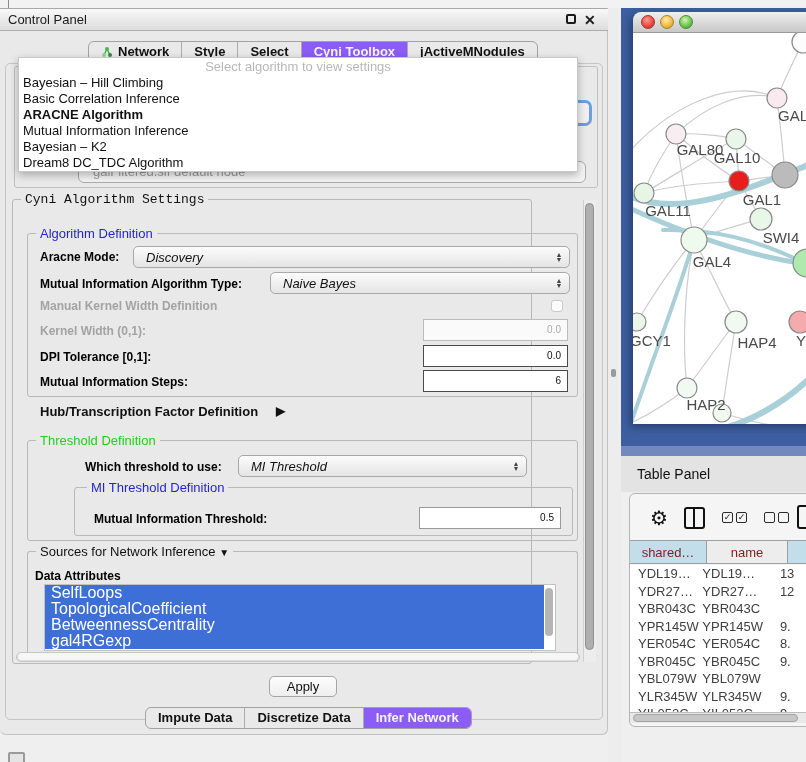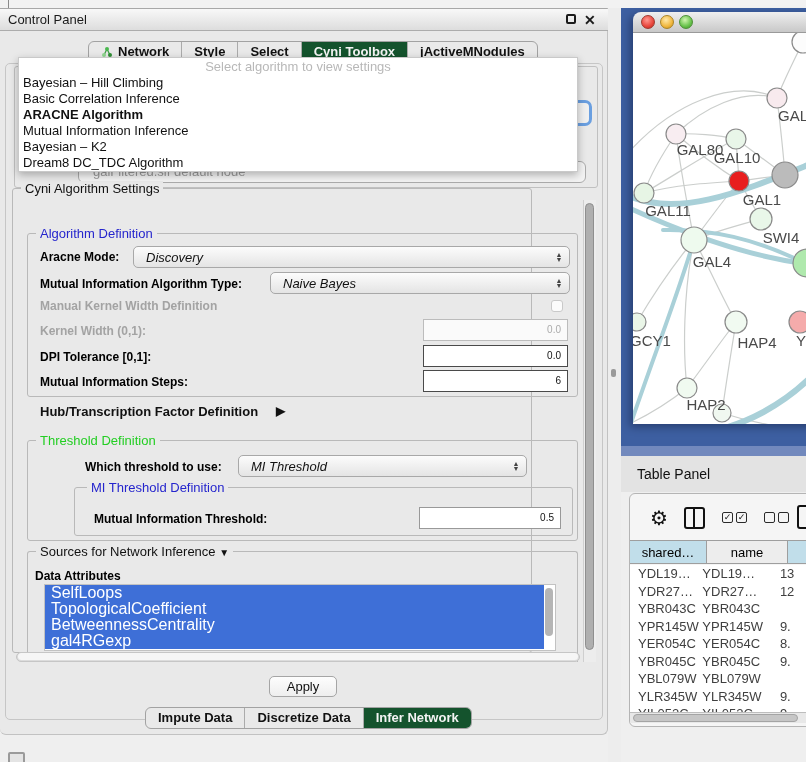--- a/index.html
+++ b/index.html
@@ -22,42 +22,42 @@
   #cp-close { left:584px; top:9px; height:22px; line-height:22px; font-size:14px; font-weight:bold; color:#1A1A1A; }
 
   #cp-inner { left:5px; top:62px; width:598px; height:657px; border:1px solid #C6C6C6; border-radius:5px; }
 
   
   #top-tabs { left:88px; top:41px; height:22px; display:flex; border:1px solid #A2A2A2;
               border-radius:6px; overflow:hidden; background:#E9E9E9; }
   .tab-seg { height:20px; line-height:20px; font-size:13px; font-weight:600; padding:0 12px;
              border-right:1px solid #ABABAB; display:flex; align-items:center; gap:5px; color:#111; }
   .tab-seg:last-child { border-right:none; }
-  .tab-seg.sel { background:#14532d; color:#F4F4F4; }
+  .tab-seg.sel { background:#8b5cf6; color:#F4F4F4; }
 
   
   #ghost-group { left:14px; top:66px; width:584px; height:122px; border:1px solid #C0C0C0; border-radius:3px; }
   #ghost-focus { left:570px; top:100px; width:22px; height:26px; border:3px solid #6A9FE0; border-radius:7px; background:#F0F0F0; }
   #ghost-combo { left:78px; top:161px; width:508px; height:22px; border:1px solid #ABABAB; border-radius:6px;
                  background:#F3F3F3; font-size:13px; line-height:20px; color:#9A9A9A; padding-left:14px; }
 
   
   #algo-popup { left:18px; top:57px; width:560px; height:115px; background:#FFFFFF;
                 border:1px solid #C9C9C9; box-shadow:0 3px 8px rgba(0,0,0,0.28); z-index:30; }
   #algo-ph { height:17px; line-height:17px; text-align:center; color:#B8B8B8; font-size:13px; }
   .algo-item { height:16px; line-height:16px; font-size:13px; padding-left:4px; color:#111; }
   .algo-item.bold { font-weight:bold; }
 
   
   .gbox { border:1px solid #B9B9B9; border-radius:3px; }
   .glegend { position:absolute; top:-8px; background:#E9E9E9; padding:0 4px; font-size:13px; line-height:16px; white-space:nowrap; }
   .glegend.blue { color:#2525CD; }
   .glegend.green { color:#23CE23; }
 
-  #cyni-group { left:12px; top:188px; width:520px; height:465px; }
+  #cyni-group { left:12px; top:199px; width:520px; height:465px;font-family:Liberation Mono, monospace; }
   
   #main-sb-track { left:583px; top:200px; width:13px; height:462px; background:#EDEDED; border-left:1px solid #CFCFCF; }
   #main-sb-thumb { left:585px; top:203px; width:9px; height:447px; background:#AFAFAF; border:1px solid #8F8F8F; border-radius:5px; }
 
   #algdef-group { left:27px; top:233px; width:551px; height:164px; }
 
   .frm-label { position:absolute; font-size:12px; font-weight:bold; color:#000000; white-space:nowrap; }
   .frm-label.dis { color:#A3A3A3; }
   .combo { position:absolute; background:linear-gradient(#FCFCFC,#E4E4E4); border:1px solid #A8A8A8;
            border-radius:5px; font-size:13px; color:#111; display:flex; align-items:center;font-style:italic; }
@@ -112,21 +112,21 @@
   #tp-box { left:629px; top:493px; width:200px; height:234px; background:#F5F5F5;
             border:1px solid #B5B5B5; border-radius:6px; }
   #tp-gear { left:650px; top:505px; font-size:20px; color:#111; line-height:26px; }
   #tp-cols { left:684px; top:507px; width:21px; height:22px; border:2px solid #111; border-radius:3px; }
   #tp-cols-div { left:693px; top:509px; width:2px; height:18px; background:#111; }
   .tp-chk { position:absolute; top:512px; width:11px; height:11px; border:1.5px solid #2A2A2A; border-radius:2px;
             font-size:9px; line-height:9px; text-align:center; color:#111; }
   #tp-doc { left:797px; top:505px; width:18px; height:24px; border:2px solid #111; border-radius:3px; background:#F5F5F5; }
 
   #tbl-head { left:630px; top:540px; width:190px; height:24px; display:flex; }
-  .th-cell { height:24px; line-height:24px; text-align:center; font-size:13px; color:#000000;
+  .th-cell { height:24px; line-height:24px; text-align:center; font-size:13px; color:#7f1d1d;
              border-right:1px solid #9E9E9E; border-top:1px solid #9E9E9E; border-bottom:1px solid #9E9E9E; }
   #tbl-body { left:630px; top:565px; width:176px; height:147px; background:#FFFFFF; overflow:hidden; }
   .tb-row { display:flex; height:17.5px; line-height:17.5px; font-size:13px; color:#404040; }
   .tb-c1 { width:77px; padding-left:8px; }
   .tb-c2 { width:81px; }
   .tb-c3 { width:30px; padding-left:2px; }
   #tbl-hsb { left:630px; top:712px; width:176px; height:11px; background:#E8E8E8; border-top:1px solid #BDBDBD; }
   #tbl-hsb-thumb { left:633px; top:714px; width:165px; height:8px; background:#C6C6C6; border:1px solid #A4A4A4; border-radius:4px; }
 
   #mini-icon { left:8px; top:752px; width:17px; height:14px; border:2px solid #9A9A9A; border-radius:2px; background:#E4E4E4; }

